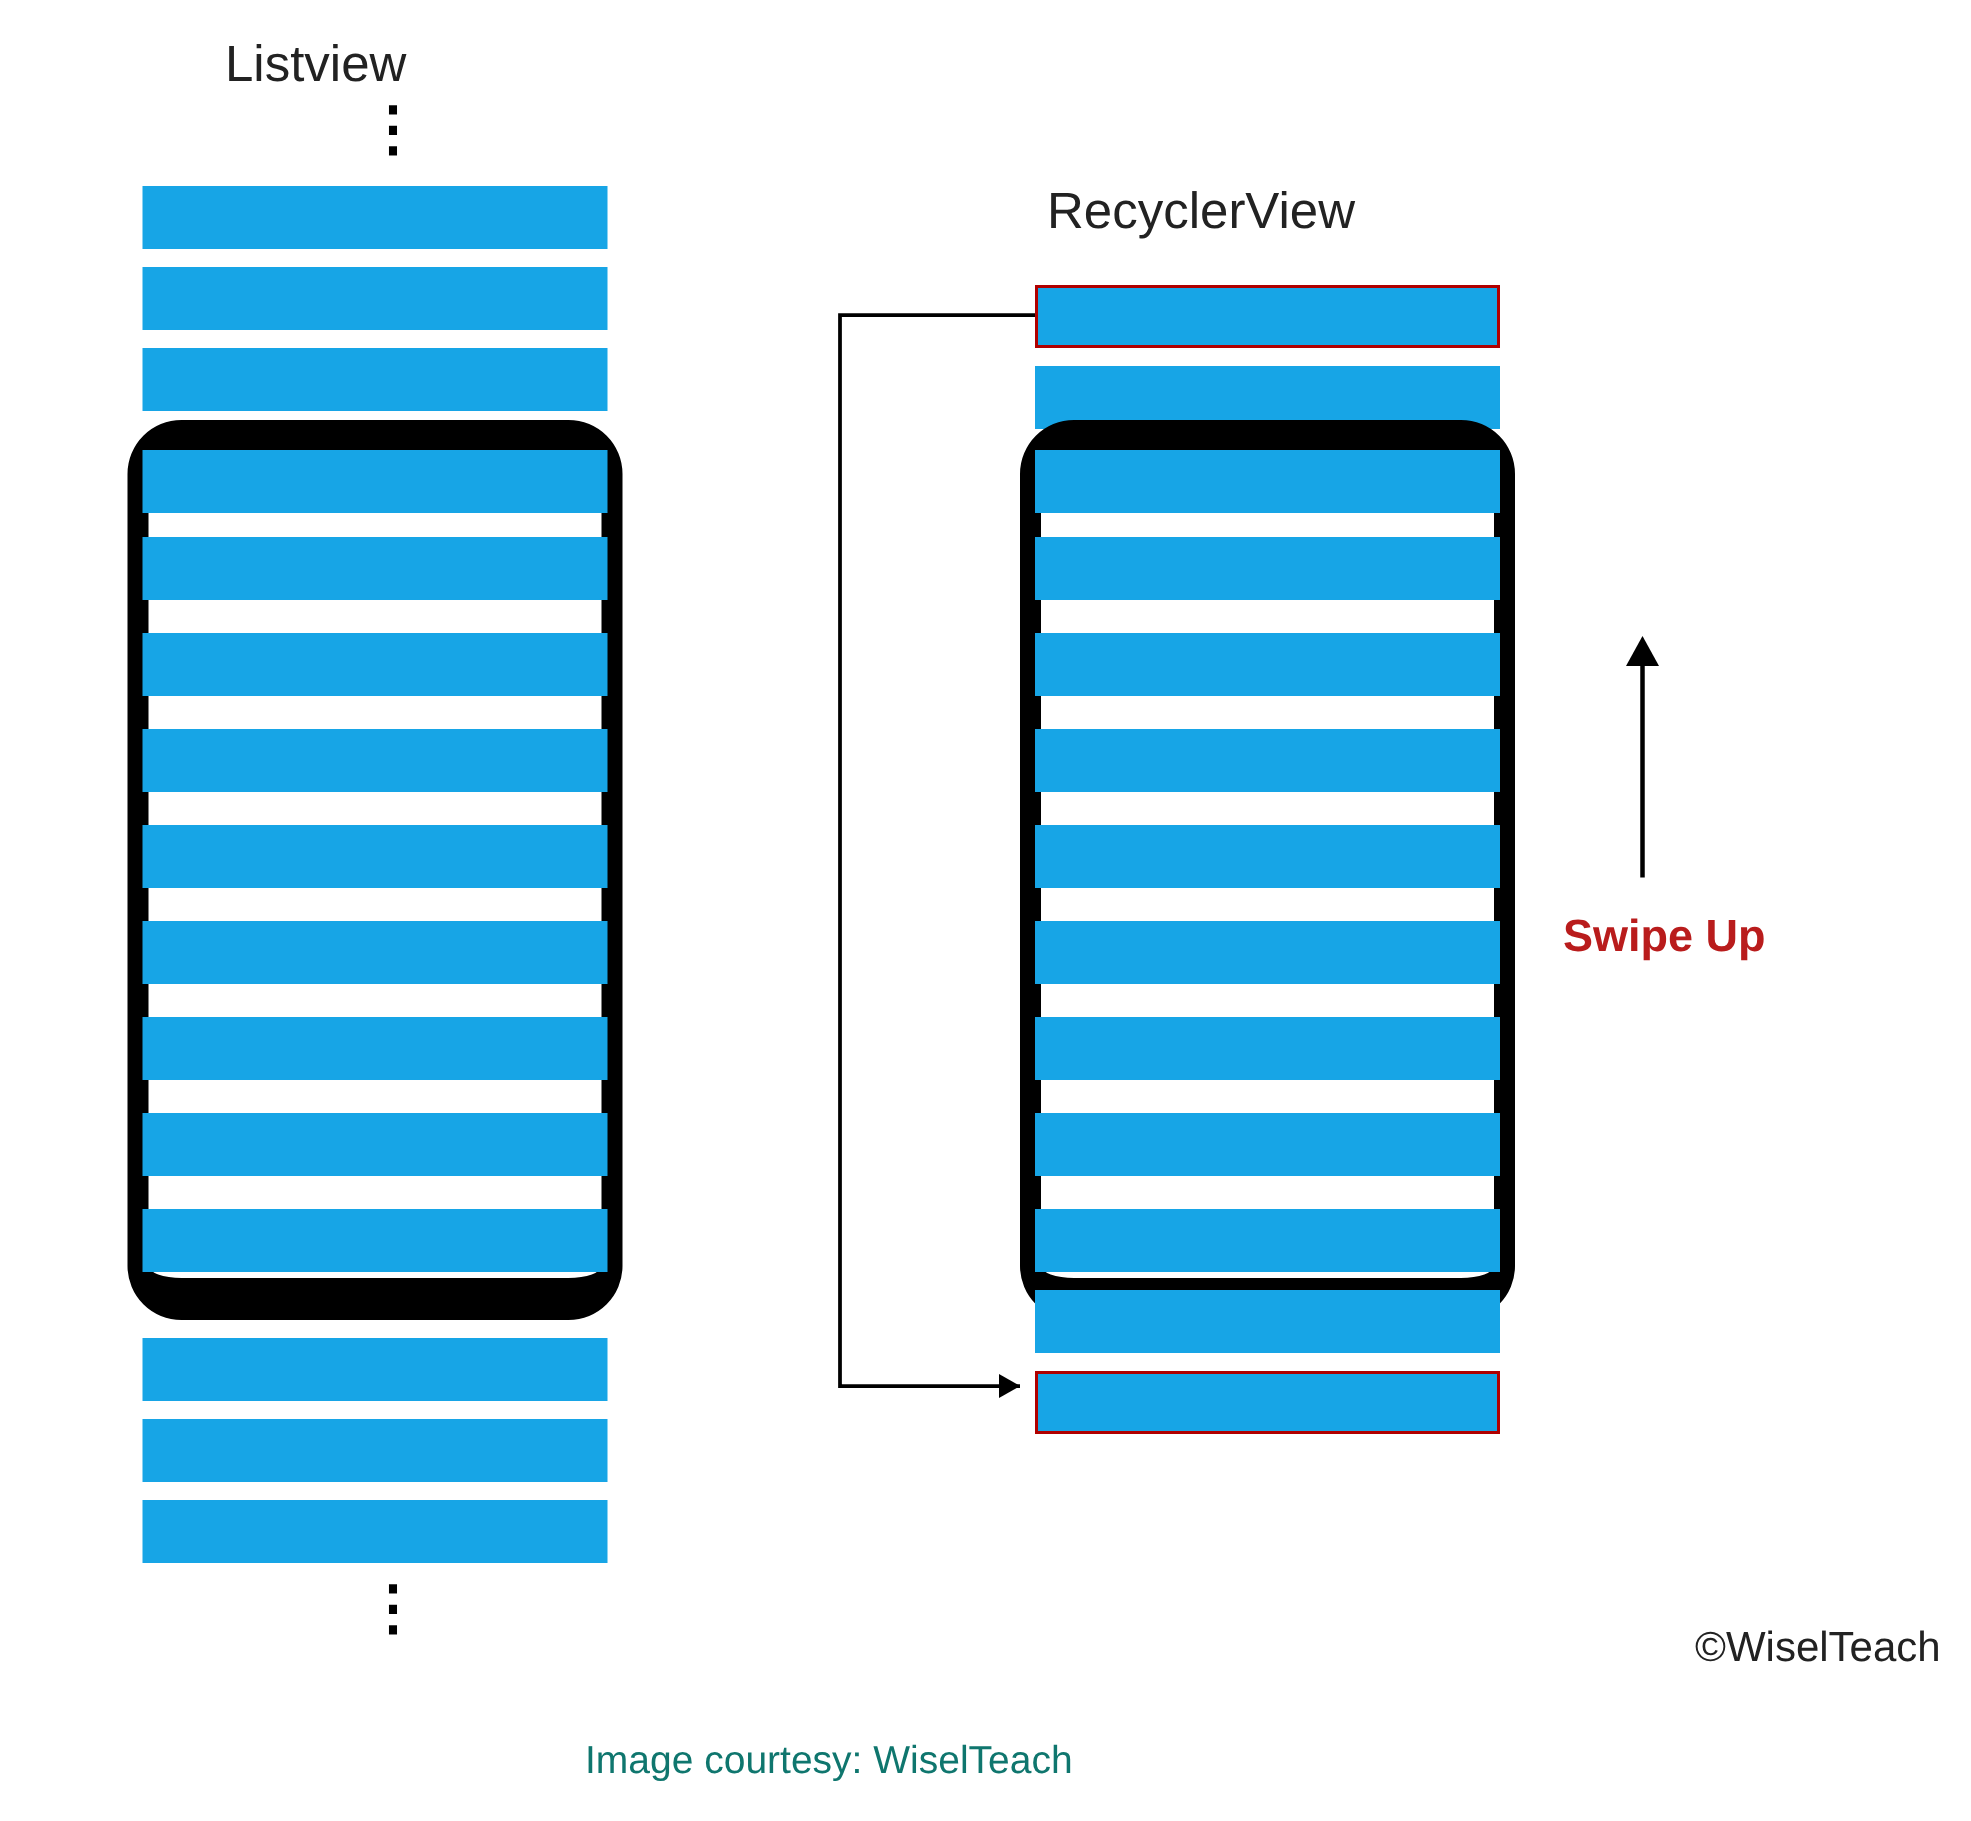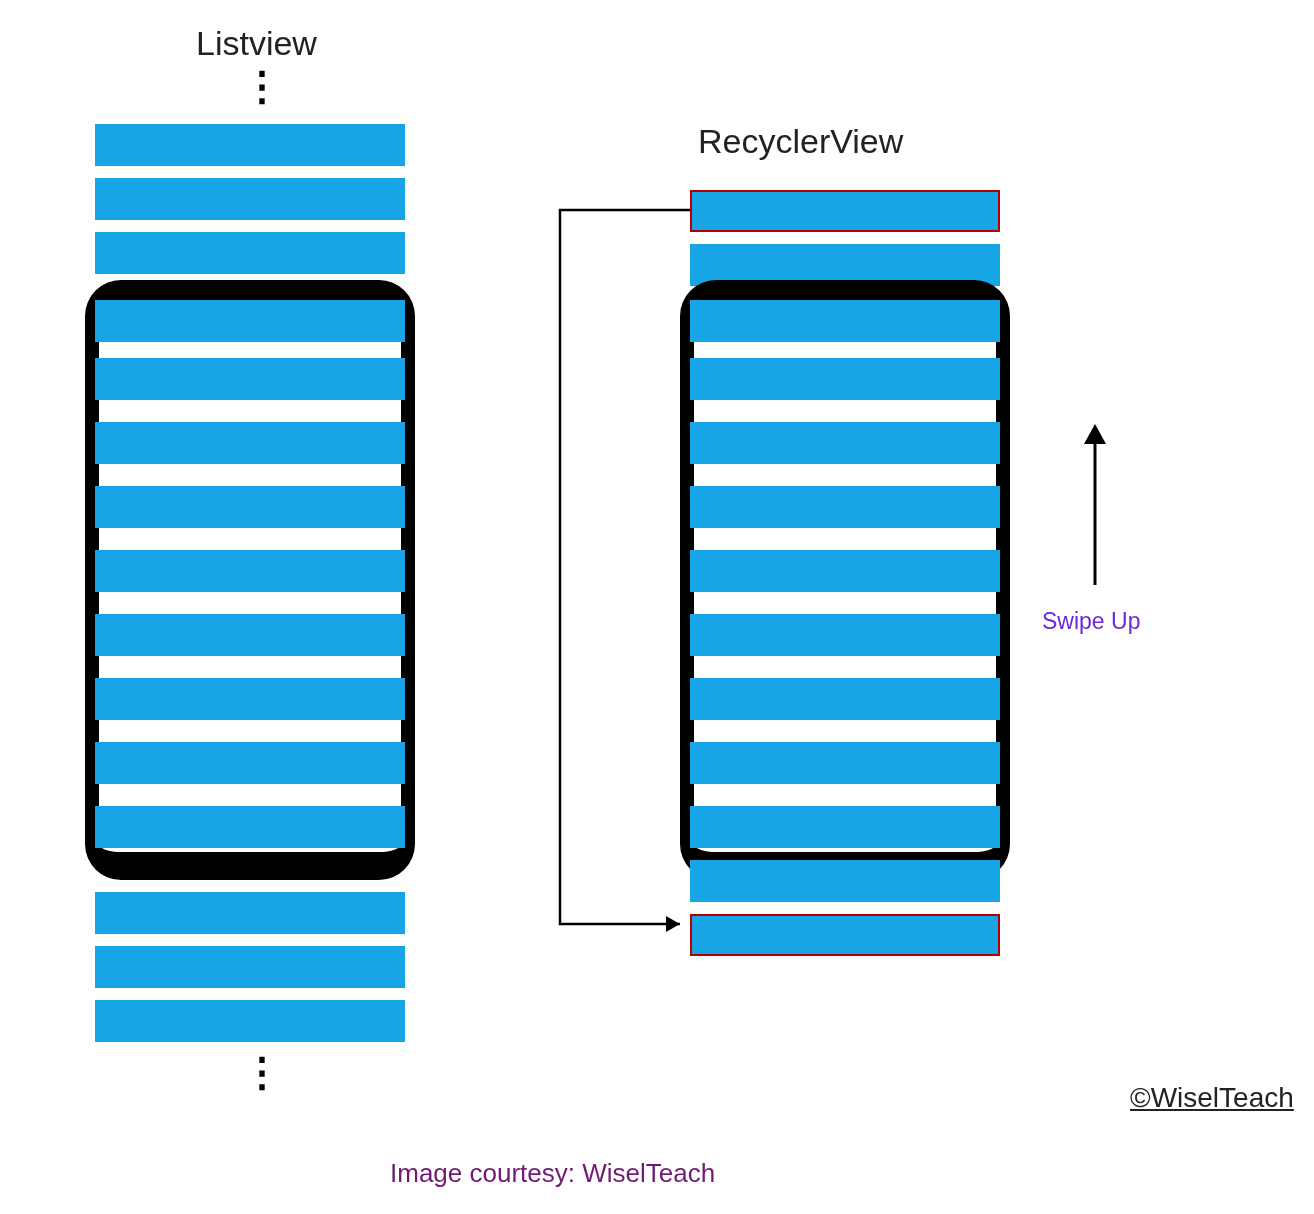--- a/index.html
+++ b/index.html
@@ -12,28 +12,27 @@
     position: relative;
   }
   .title {
     position: absolute;
     font-size: 34px;
     color: #222;
   }
   .caption {
     position: absolute;
     font-size: 26px;
-    color: #701a75;
+    color: #0f766e;
     text-align: center;
   }
   .copyright {
     position: absolute;
     font-size: 28px;
     color: #222;
-    text-decoration: underline;
   }
   .phone {
     position: absolute;
     width: 330px;
     height: 600px;
     border: 14px solid #000;
     border-top-width: 28px;
     border-bottom-width: 28px;
     border-radius: 36px;
     background: #fff;
@@ -49,28 +48,29 @@
   .dots {
     position: absolute;
     font-size: 40px;
     font-weight: bold;
     color: #000;
     letter-spacing: -2px;
     line-height: 12px;
   }
   .swipe-label {
     position: absolute;
-    font-size: 23px;
-    color: #6d28d9;
+    font-size: 30px;
+    color: #b91c1c;
+    font-weight: bold;
   }
 </style>
 </head>
 <body>
 
-<div class="title" style="left:150px; top:24px;margin-left:46px;">Listview</div>
+<div class="title" style="left:150px; top:24px;">Listview</div>
 
 <div class="dots" style="left:242px; top:80px;">⋮</div>
 
 <div class="row" style="left:95px; top:124px; width:310px;"></div>
 <div class="row" style="left:95px; top:178px; width:310px;"></div>
 <div class="row" style="left:95px; top:232px; width:310px;"></div>
 
 <div class="phone" style="left:85px; top:280px;"></div>
 
 <div class="row" style="left:95px; top:300px; width:310px;"></div>

